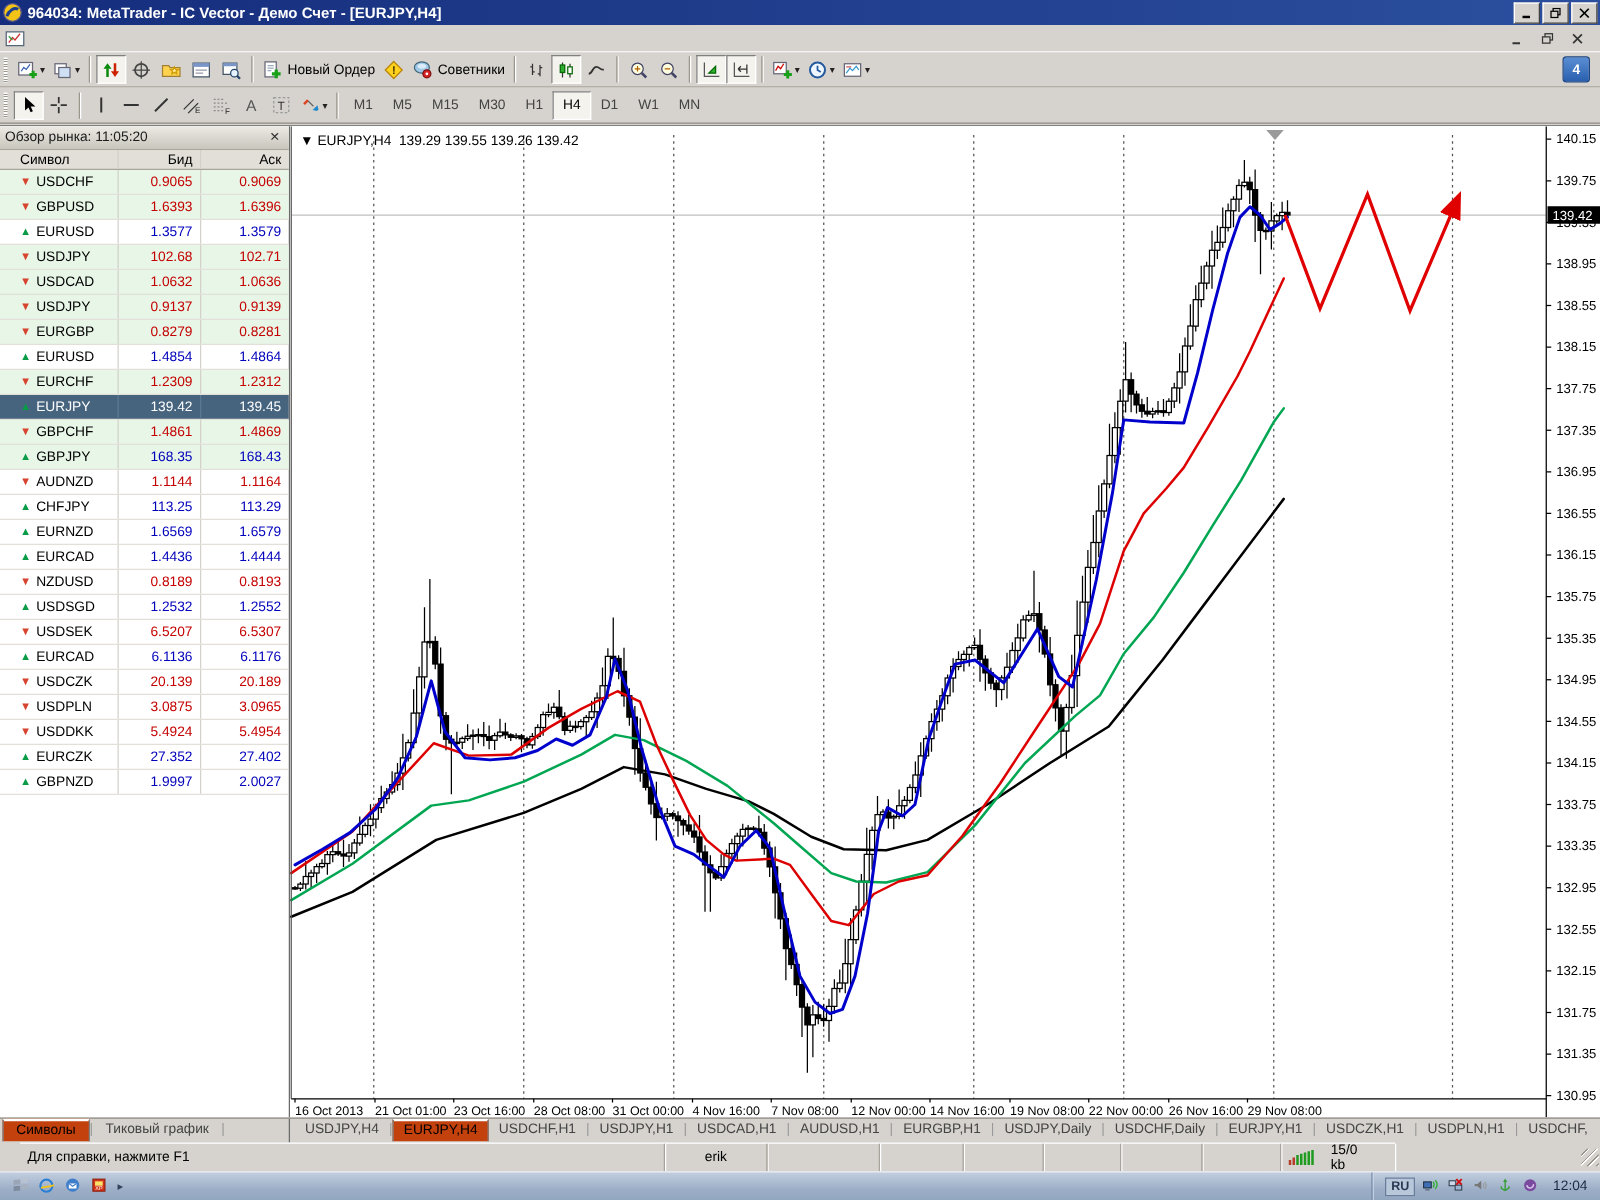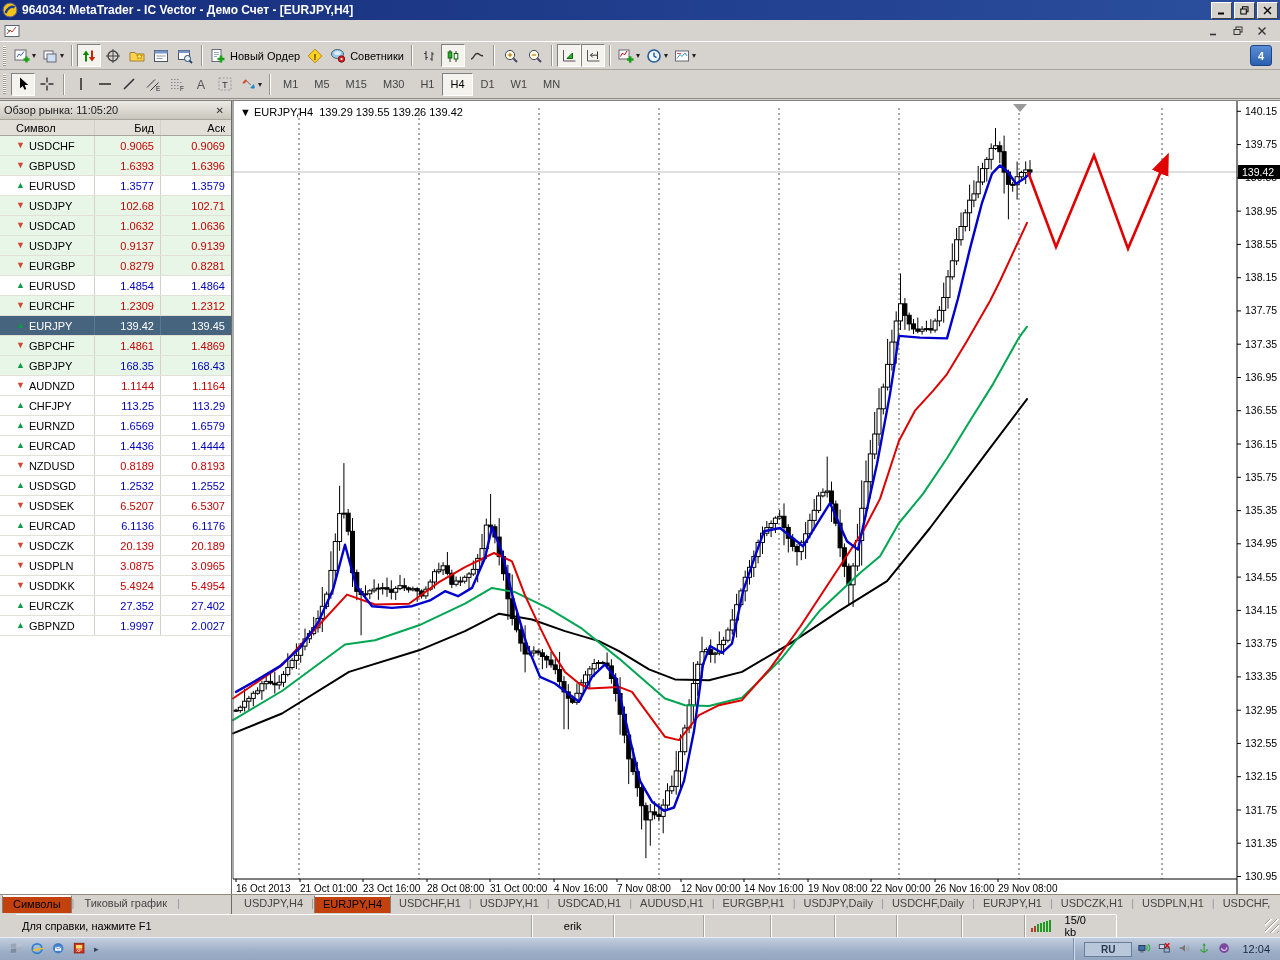--- a/index.html
+++ b/index.html
@@ -100,21 +100,21 @@
     display:flex;align-items:center;box-sizing:border-box;padding:0 2px;}
   .ql{display:flex;align-items:center;gap:7px;padding:0 10px 0 8px;}
   .ql-chev{font-size:9px;color:#33425c;}
   .taskbtn{display:flex;align-items:center;gap:5px;height:18px;padding:0 8px;margin-left:8px;
     background:linear-gradient(#cfdaeb,#b4c3da);border:1px solid #7e91ad;border-radius:2px;max-width:200px;min-width:140px;
     color:#1a2438;white-space:nowrap;overflow:hidden;}
   .taskbtn.active{background:linear-gradient(#e7edf6,#ccd8ea);border-color:#5f7596;}
   .tray{margin-left:auto;display:flex;align-items:center;gap:6px;height:23px;
     padding:0 8px 0 10px;border-left:1px solid #7e91ad;box-shadow:inset 1px 0 0 #cfdaeb;}
   .langbox{border:1px solid #6a7e9c;background:#b9c7db;color:#2a3952;font-weight:bold;
-    padding:1px 16px;font-size:10px;}
+    padding:1px 4px;font-size:10px;}
   .clock{color:#1c2944;padding-left:4px;}
   .icon16{width:16px;height:16px;flex:0 0 auto;}
   .icon14{width:14px;height:14px;flex:0 0 auto;}
 </style>
 </head>
 <body>
 
 <div id="app">
 
   <div class="titlebar">

